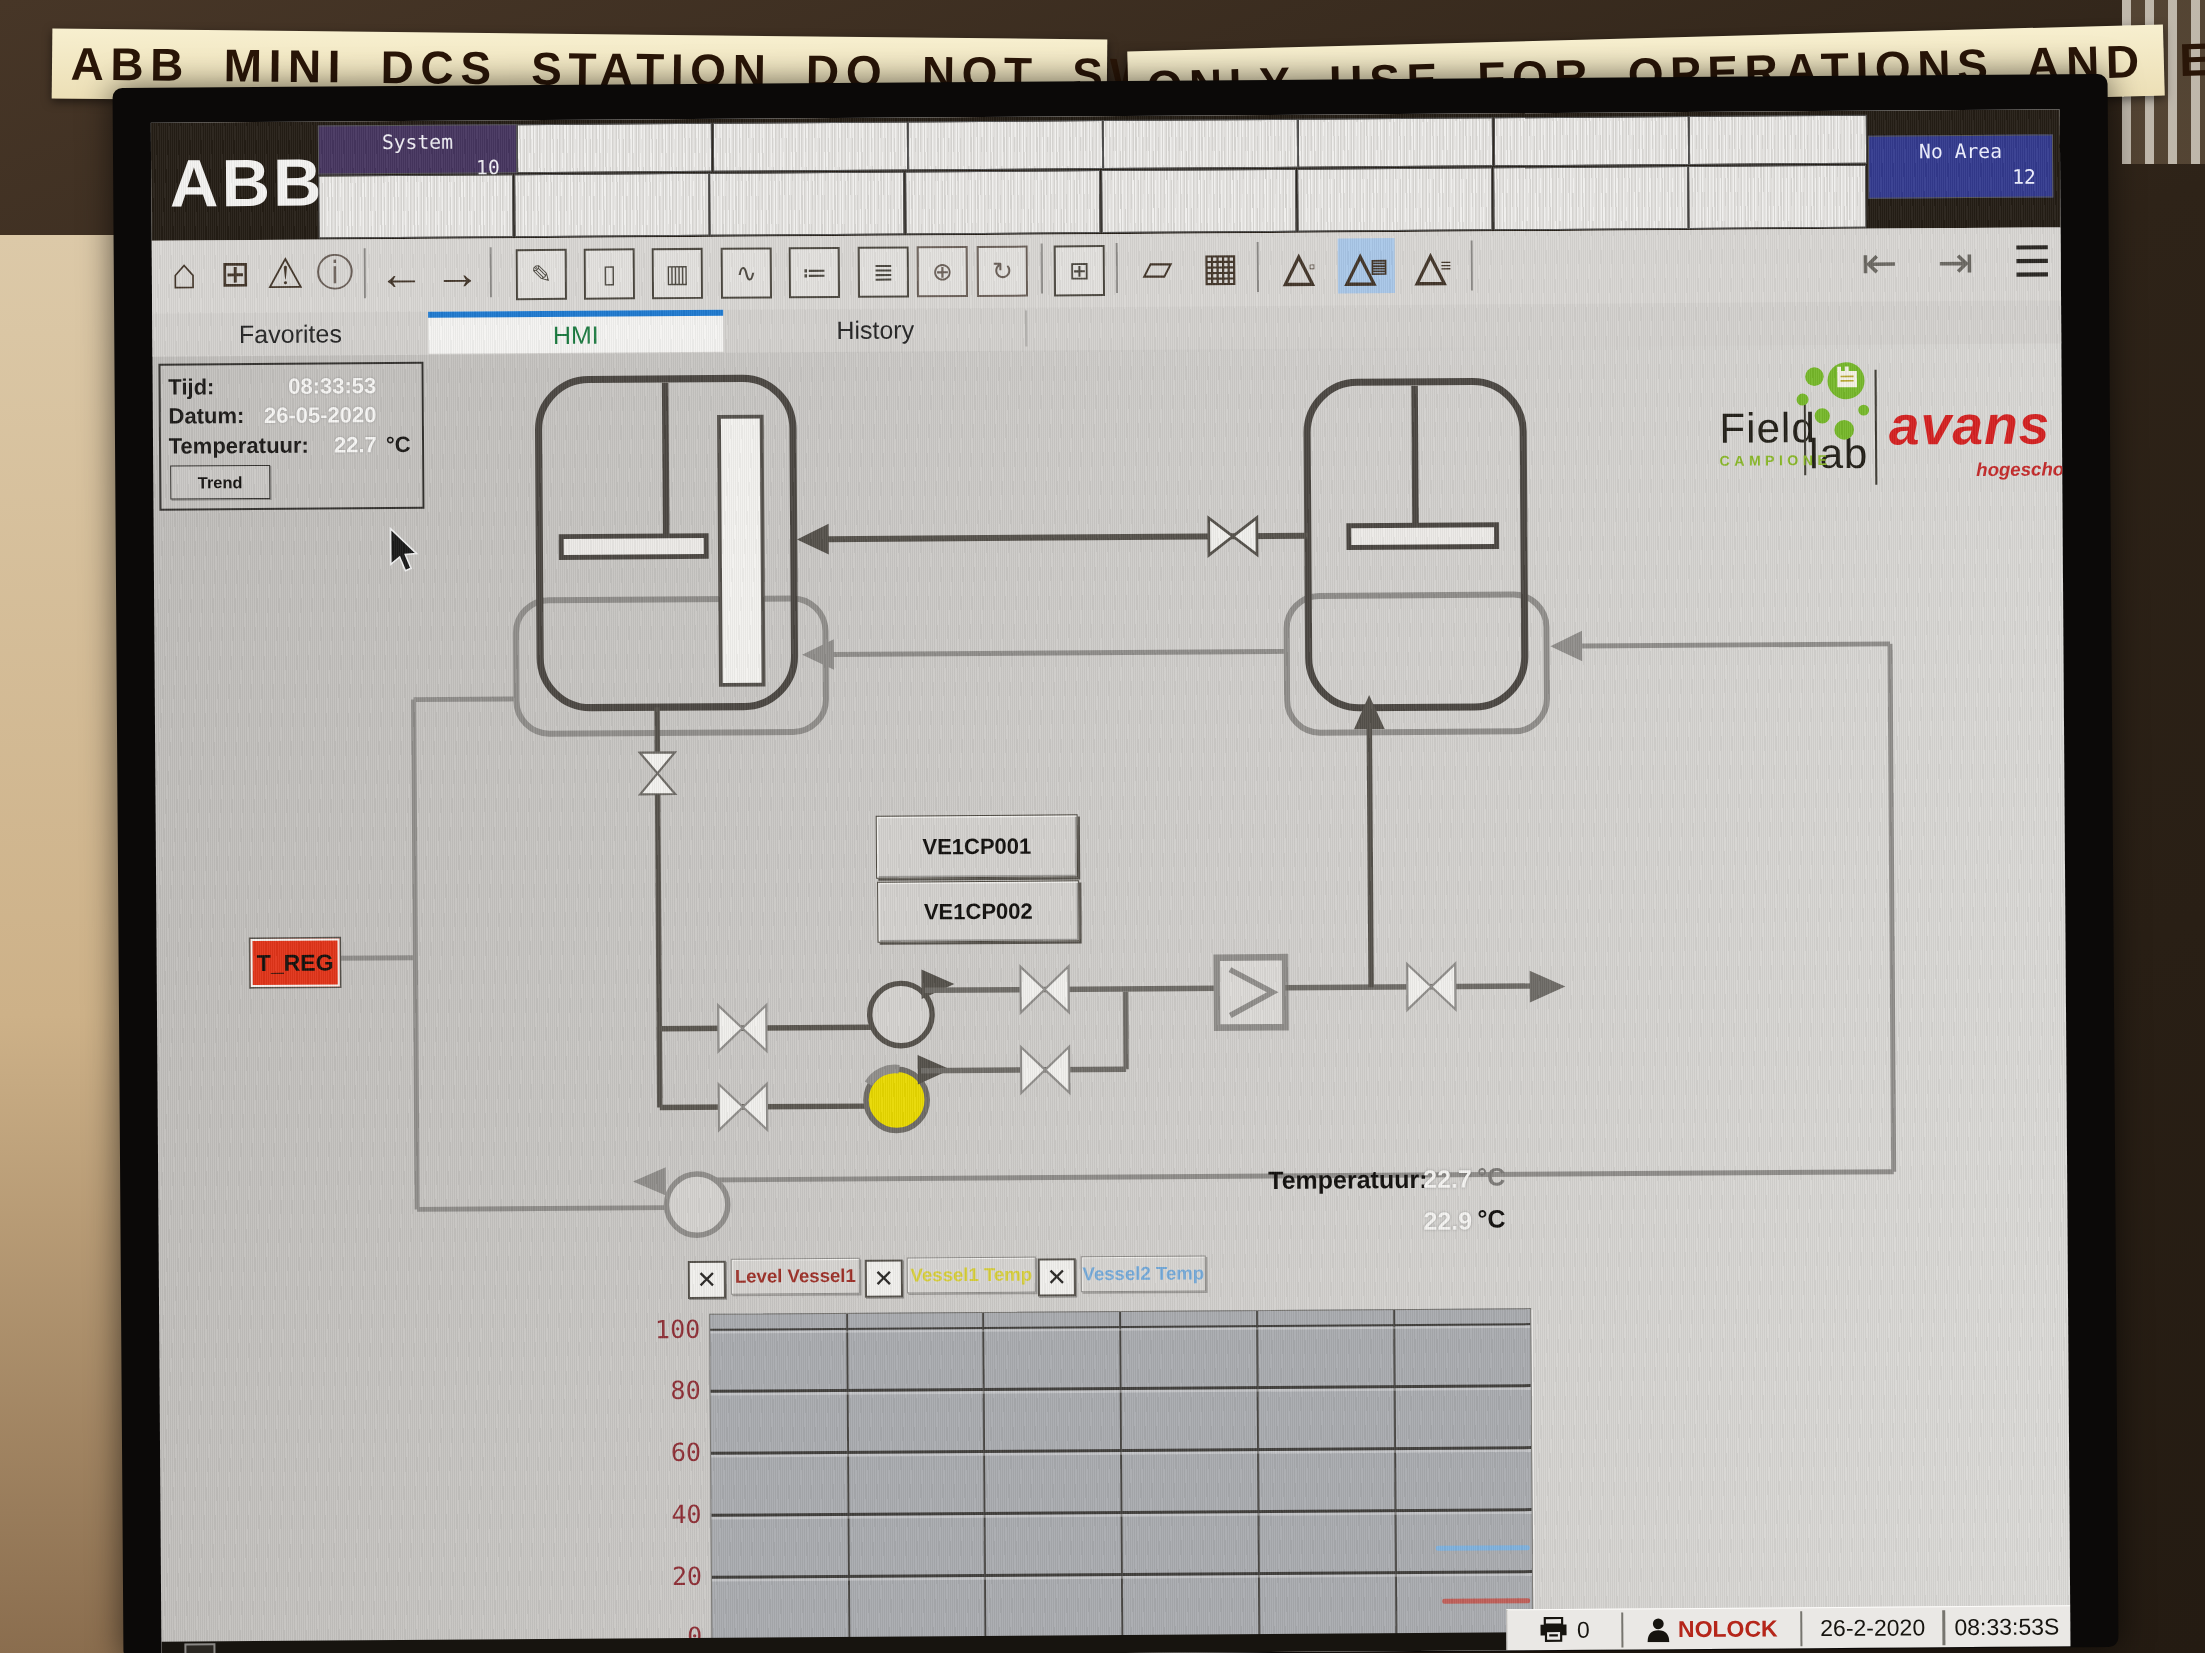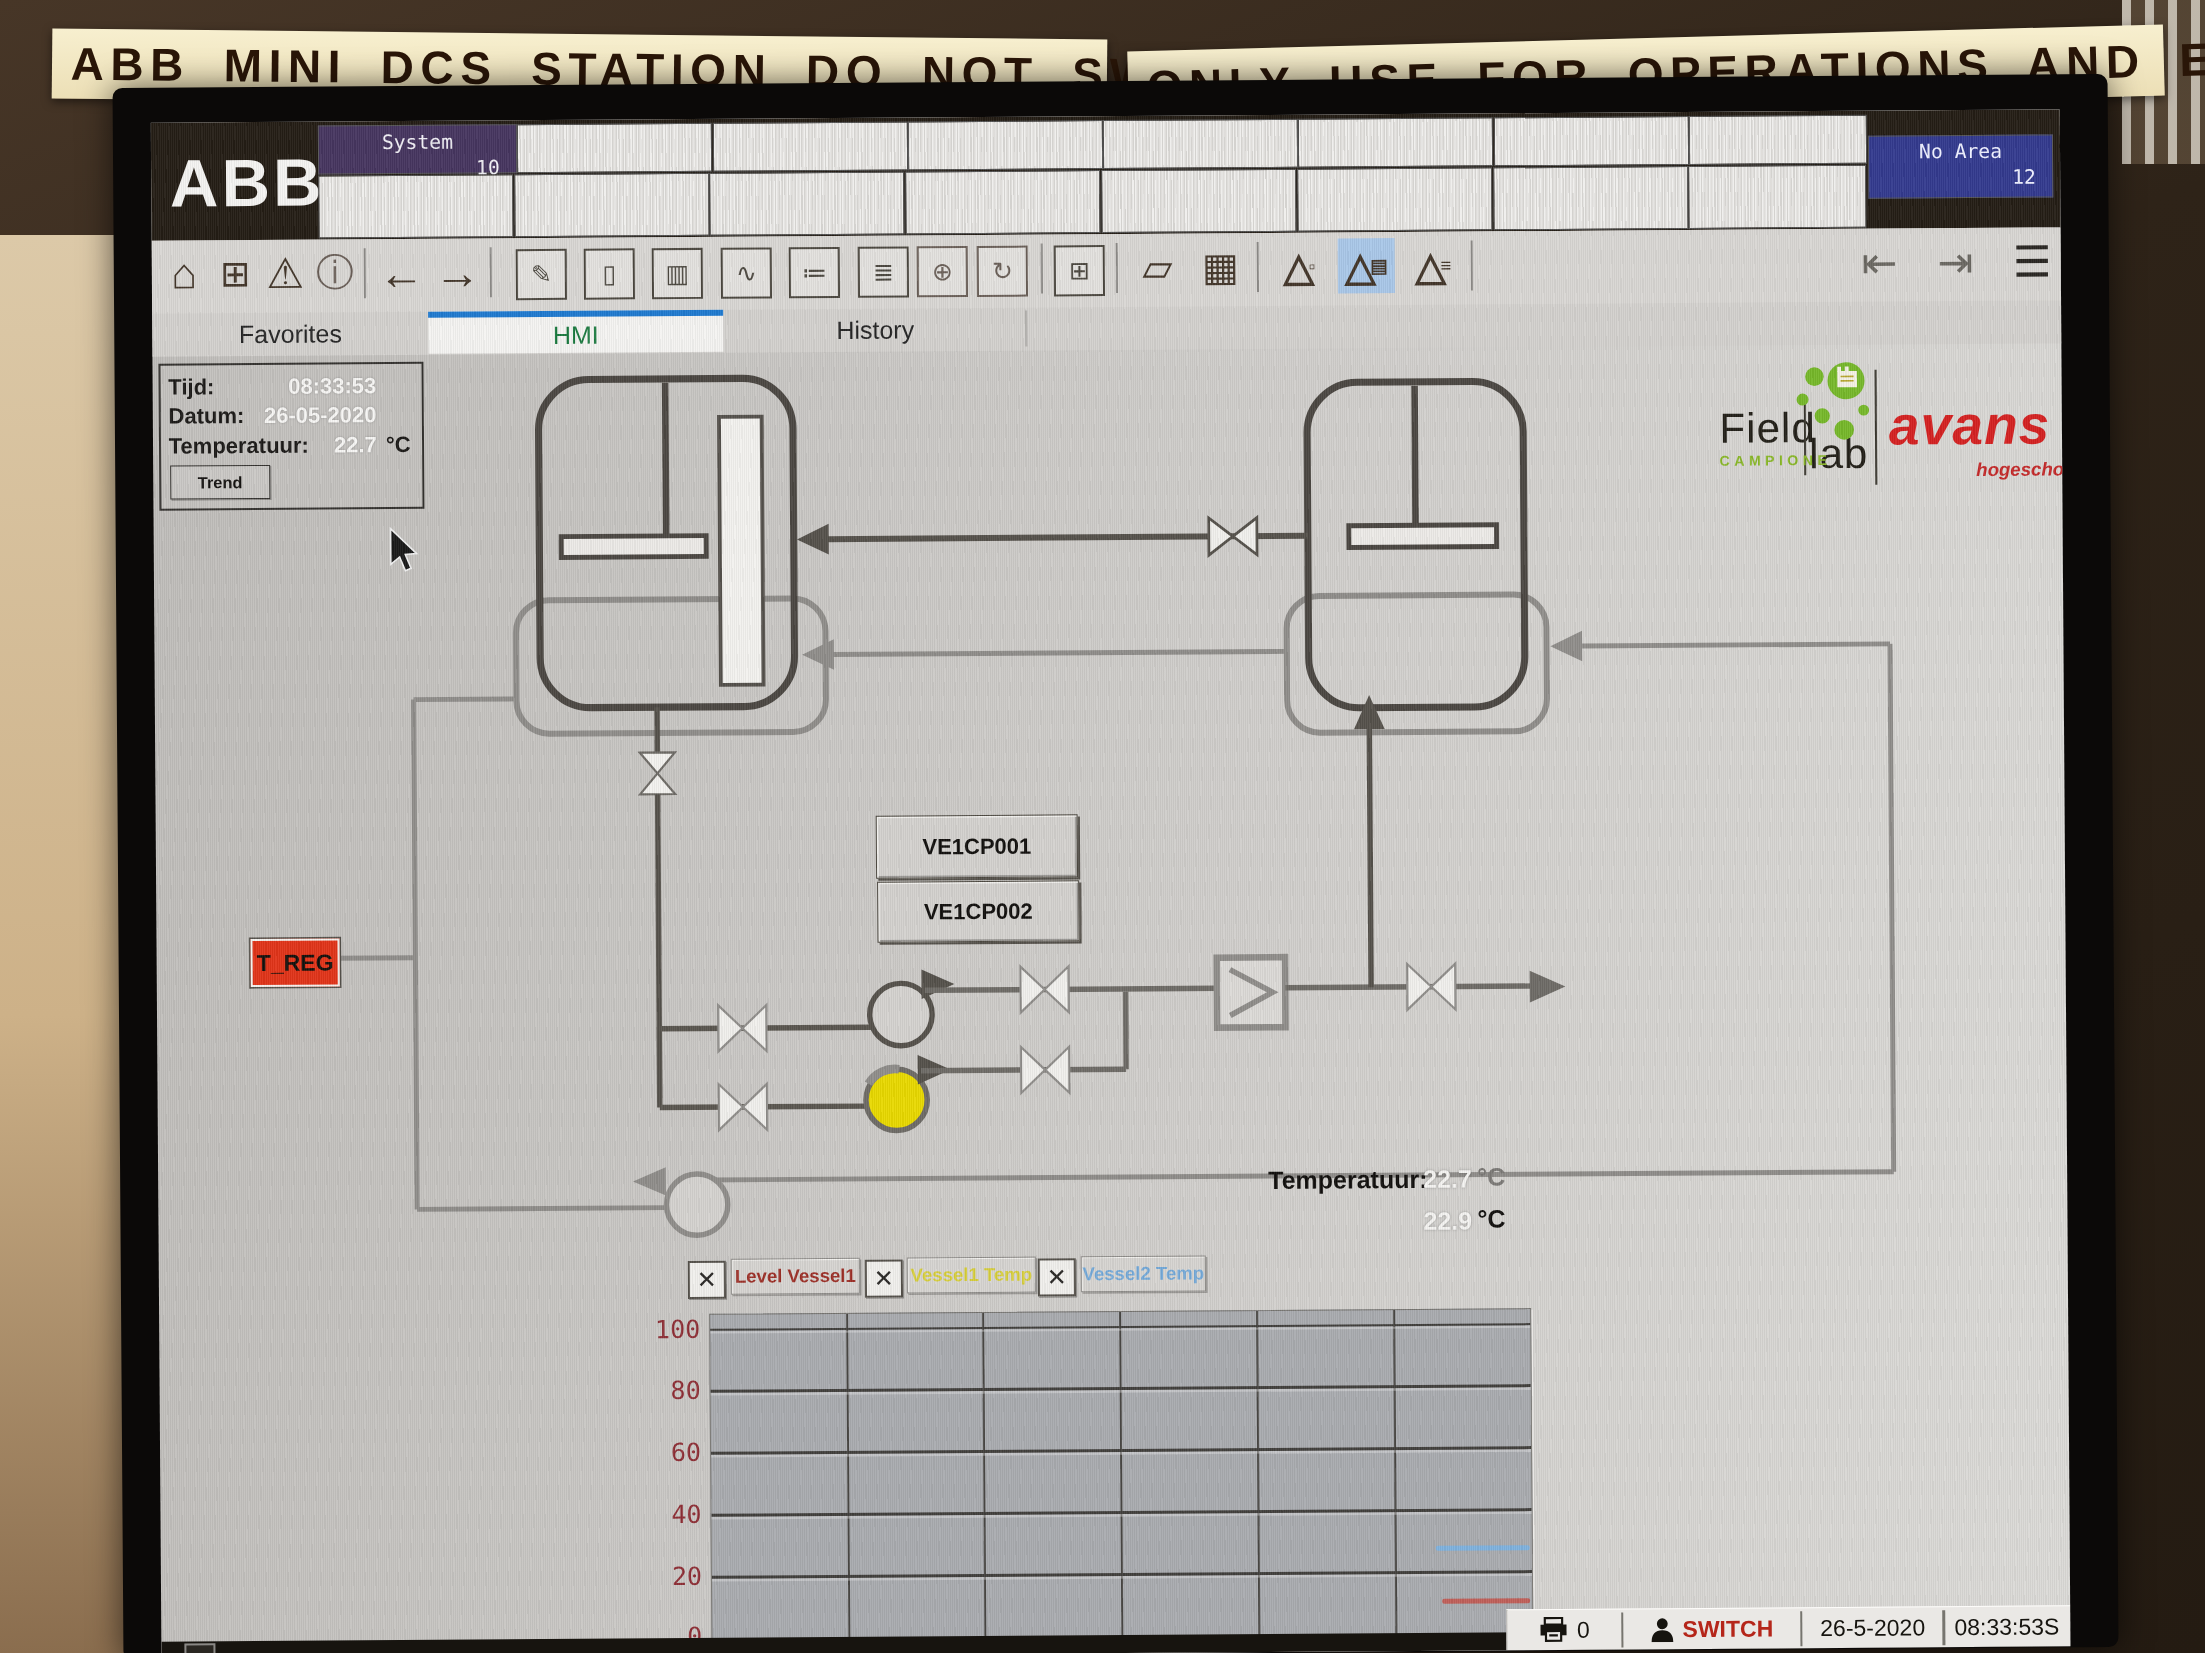--- a/index.html
+++ b/index.html
@@ -405,25 +405,25 @@
         <line x1="9" y1="17" x2="17" y2="17" stroke="#16140f" stroke-width="2"></line>
       </svg>
       <span style="margin-left:9.8px;">0</span>
     </div>
     <div class="sdiv"></div>
     <div class="scell" style="width:177px;">
       <svg width="24" height="26" viewBox="0 0 22 24">
         <circle cx="11" cy="7" r="5" fill="#16140f"></circle>
         <path d="M1,24 Q1,13 11,13 Q21,13 21,24 Z" fill="#16140f"></path>
       </svg>
-      <span style="margin-left:7.7px;color:#b5261a;font-weight:bold;">SWITCH</span>
+      <span style="margin-left:7.7px;color:#b5261a;font-weight:bold;">NOLOCK</span>
     </div>
     <div class="sdiv"></div>
     <div class="scell" style="width:140px;">
-      <span>26-5-2020</span>
+      <span>26-2-2020</span>
     </div>
     <div class="sdiv"></div>
     <div class="scell" style="width:124px;">
       <span>08:33:53S</span>
     </div>
   </div>
 
 </div>
 </div>
 

